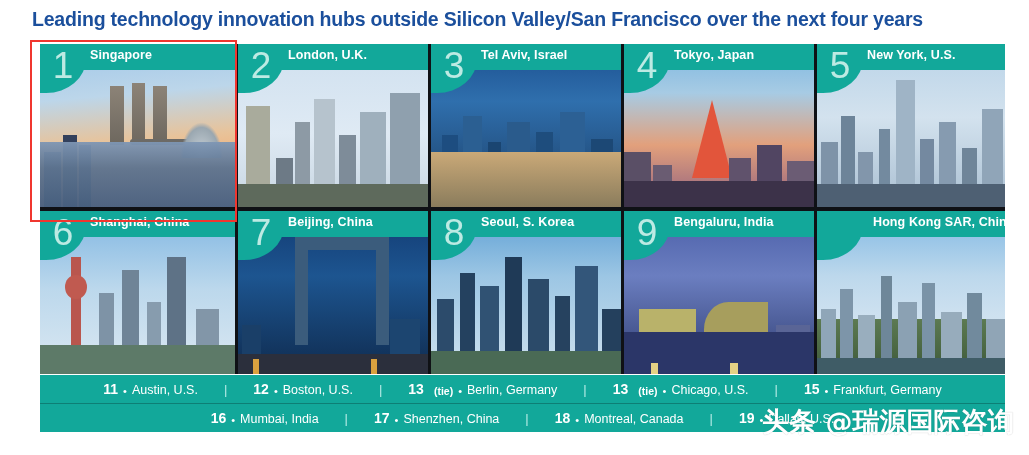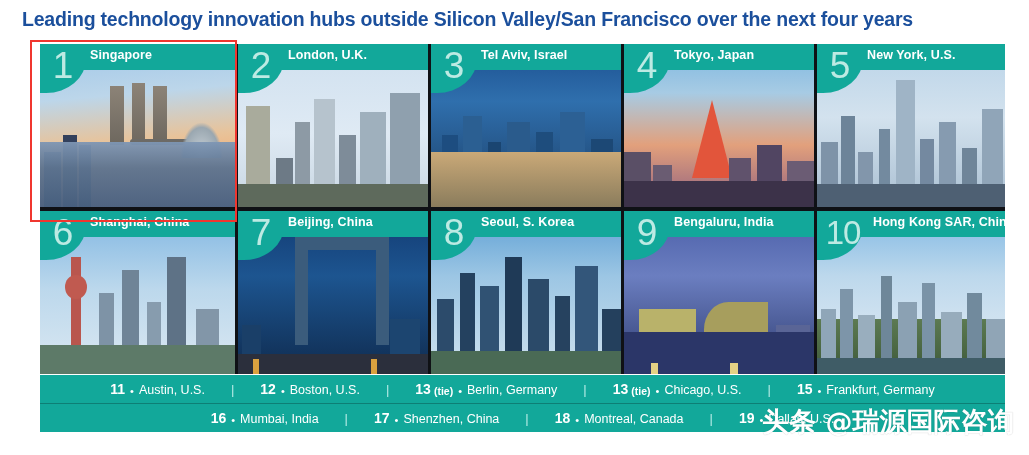--- a/index.html
+++ b/index.html
@@ -5,21 +5,21 @@
   html,body{margin:0;padding:0;background:#ffffff;}
   body{
     width:1029px;height:455px;overflow:hidden;position:relative;
     font-family:"Liberation Sans","DejaVu Sans",sans-serif;
     -webkit-font-smoothing:antialiased;
   }
   #root{position:absolute;inset:0;background:#fff;}
 
   
   .title{
-    position:absolute;left:22px;top:8px;width:970px;
+    position:absolute;left:32px;top:8px;width:970px;
     font-size:19.5px;font-weight:bold;color:#1b4f9c;
     letter-spacing:-0.2px;white-space:nowrap;
   }
 
   
   .grid{
     position:absolute;left:40px;top:44px;width:965px;height:330px;
     background:#0f1115;
   }
   .row{position:absolute;left:0;width:965px;height:163px;}
@@ -65,21 +65,21 @@
     position:absolute;left:40px;width:965px;height:28px;
     background:#12a89a;color:#ffffff;
     display:flex;align-items:center;justify-content:center;
     font-size:12.5px;z-index:10;
   }
   .listbar.b1{top:375px;}
   .listbar.b2{top:404px;}
   .sep-line{position:absolute;left:40px;top:403px;width:965px;height:1px;background:#0d7f75;z-index:11;}
   .entry{display:inline-flex;align-items:flex-end;white-space:nowrap;}
   .entry .num{font-weight:bold;font-size:14px;}
-  .entry .tie{font-weight:bold;font-size:10.5px;margin-left:3px;}
+  .entry .tie{font-weight:bold;font-size:10.5px;margin-left:10px;}
   .entry .dot{margin:0 5px;font-size:11px;}
   .entry .nm{font-size:12.5px;}
   .pipe{color:#b6ece6;margin:0 26px;font-size:13px;}
 
   
   .footnote{
     position:absolute;left:36px;top:434px;
     font-size:10.5px;color:#2b2b2b;white-space:nowrap;
   }
 
@@ -317,21 +317,20 @@
           <div class="bld" style="left:34%;width:6%;height:60%;background:#6e8799;"></div>
           <div class="bld" style="left:43%;width:10%;height:44%;background:#8ba1b3;"></div>
           <div class="bld" style="left:56%;width:7%;height:56%;background:#7a93a7;"></div>
           <div class="bld" style="left:66%;width:11%;height:38%;background:#97acbc;"></div>
           <div class="bld" style="left:80%;width:8%;height:50%;background:#718a9d;"></div>
           <div class="bld" style="left:90%;width:10%;height:34%;background:#90a5b6;"></div>
           <div class="bld" style="left:0%;width:100%;height:10%;background:#3f5c66;"></div>
         </div>
         <div class="bubble"></div>
         <div class="band"></div>
-        <div class="rank wide">10</div>
         <div class="cityname" style="left:56px;">Hong Kong SAR, China</div>
       </div>
 
     </div>
   </div>
 
   <div class="highlight"></div>
 
   <div class="listbar b1" id="listrow0">
       <span class="entry">

